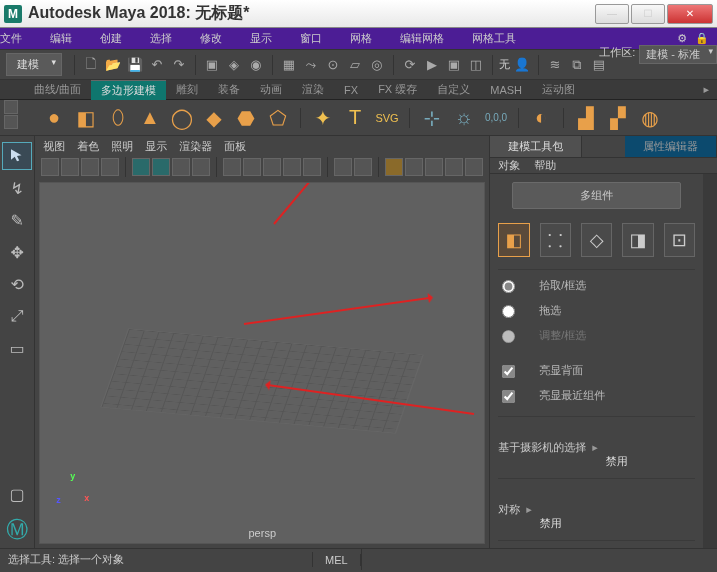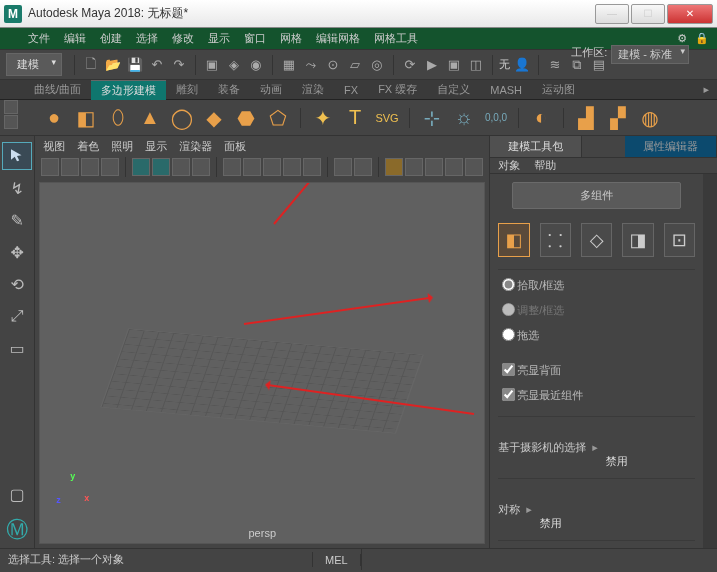--- a/index.html
+++ b/index.html
@@ -1,25 +1,25 @@
 <!DOCTYPE html>
 <html><head>
 <meta charset="utf-8">
 <style>
 * { margin: 0; padding: 0; box-sizing: border-box; font-family: "Microsoft YaHei", sans-serif; }
 body { background: #444; color: #ccc; font-size: 11px; overflow: hidden; width: 717px; height: 572px; }
 
 .titlebar { height: 28px; background: linear-gradient(#fff,#e8e8e8); display: flex; align-items: center; padding: 0 4px; border-bottom: 1px solid #888; }
 .titlebar .logo { width: 18px; height: 18px; background: #1a7a6a; color: #fff; display: flex; align-items: center; justify-content: center; font-weight: bold; border-radius: 2px; margin-right: 6px; font-size: 12px; }
-.titlebar .title { color: #333; font-size: 12px; flex: 1; }
+.titlebar .title { color: #333; font-size: 16px; flex: 1; font-weight: bold; }
 .winbtns { display: flex; }
 .winbtn { width: 34px; height: 20px; background: linear-gradient(#f8f8f8,#ddd); border: 1px solid #999; margin-left: 2px; font-size: 10px; display: flex; align-items: center; justify-content: center; cursor: pointer; border-radius: 2px; }
 .winbtn.close { background: linear-gradient(#e77,#c33); color: #fff; width: 46px; }
 
-.menubar { height: 22px; background: #14532d; display: flex; align-items: center; gap: 14px; padding: 0 28px; border-bottom: 1px solid #333; color: #ccc; position: relative; }
+.menubar { height: 22px; background: #4c1d95; display: flex; align-items: center; gap: 28px; padding: 0 0; border-bottom: 1px solid #333; color: #ccc; position: relative; }
 .menubar span { cursor: pointer; }
 .workspace { margin-left: auto; display: flex; align-items: flex-start; gap: 4px; margin-top: 32px; }
 .workspace .combo { background: #555; border: 1px solid #666; padding: 1px 16px 1px 6px; position: relative; }
 .workspace .combo::after { content:"▾"; position:absolute; right:3px; top:0; font-size:9px; }
 .gear { position:absolute; right:30px; color:#ccc; }
 .lock { position:absolute; right:8px; color:#ccc; }
 
 .toolbar { height: 30px; background: #444; display: flex; align-items: center; gap: 2px; padding: 0 6px; border-bottom: 1px solid #333; }
 .combo2 { background: #5a5a5a; border: 1px solid #666; padding: 3px 22px 3px 10px; color: #ddd; position: relative; margin-right: 6px; }
 .combo2::after { content:"▾"; position:absolute; right:5px; top:3px; font-size:9px; }
@@ -65,21 +65,21 @@
 .rtabs { height: 22px; display: flex; border-bottom: 1px solid #333; gap: 43px; }
 .rtab { flex: 1; text-align: center; padding: 3px 0; background: #0c4a6e; color: #999; cursor: pointer; font-size: 11px; border-right:1px solid #333; }
 .rtab.active { background: #505050; color: #ddd; }
 .rsubmenu { height: 20px; display: flex; align-items: center; gap: 14px; padding: 0 8px; color: #ccc; border-bottom: 1px solid #333; }
 .rsubmenu span { cursor:pointer; }
 .rbody { flex:1; padding: 6px 8px; overflow-y:auto; display:flex; flex-direction:column; gap:6px; }
 .bigbtn { background: #5a5a5a; border: 1px solid #6a6a6a; text-align: center; padding: 5px; cursor: pointer; border-radius: 2px; margin: 2px 14px; }
 .compicons { display: flex; gap: 10px; justify-content: center; padding: 6px 0 12px; border-bottom: 1px solid #3a3a3a; }
 .compicon { width: 34px; height: 34px; border: 1px solid #666; display: flex; align-items: center; justify-content: center; cursor: pointer; font-size: 18px; background:#4a4a4a; }
 .compicon.on { border-color: #e8a04a; color: #e8a04a; background:#5a4a3a; }
-.radiorow, .checkrow { display: flex; align-items: flex-start; gap: 2px; color: #bbb; padding: 2px 4px; }
+.radiorow, .checkrow { display: flex; align-items: flex-end; gap: 24px; color: #bbb; padding: 2px 4px; }
 .radiorow input, .checkrow input { accent-color:#888; }
 .radiorow.dim { color:#777; }
 .labelrow { display: flex; align-items: center; gap: 6px; color: #ccc; padding: 3px 0; }
 .labelrow .val { color:#ddd;margin-top:28px; }
 .expand { color:#999; margin-right:2px; cursor:pointer; }
 .rscroll { width: 14px; background: #3a3a3a; }
 
 .statusbar { height: 22px; background: #444; display: flex; align-items: center; border-top: 1px solid #333; }
 .statusbar .msg { padding: 0 8px; color:#ccc; font-size:11px; flex:1; border-right:1px solid #333; }
 .mel { padding: 0 12px; color:#ccc; border-right:1px solid #333; }
@@ -279,27 +279,27 @@
         <div class="compicon on">◧</div>
         <div class="compicon">⸬</div>
         <div class="compicon">◇</div>
         <div class="compicon">◨</div>
         <div class="compicon">⊡</div>
       </div>
       <div class="radiorow">
             <input type="radio" checked="" style="">
             <span>拾取/框选</span>
           </div>
+      <div class="radiorow">
+            <input type="radio" style="">
+            <span>拖选</span>
+          </div>
       <div class="radiorow dim">
             <input type="radio" disabled="" style="">
             <span>调整/框选</span>
-          </div>
-      <div class="radiorow">
-            <input type="radio" style="">
-            <span>拖选</span>
           </div>
       <div style="height:4px;"></div>
       <div class="checkrow">
             <input type="checkbox" checked="" style="">
             <span>亮显背面</span>
           </div>
       <div class="checkrow">
             <input type="checkbox" checked="" style="">
             <span>亮显最近组件</span>
           </div>

